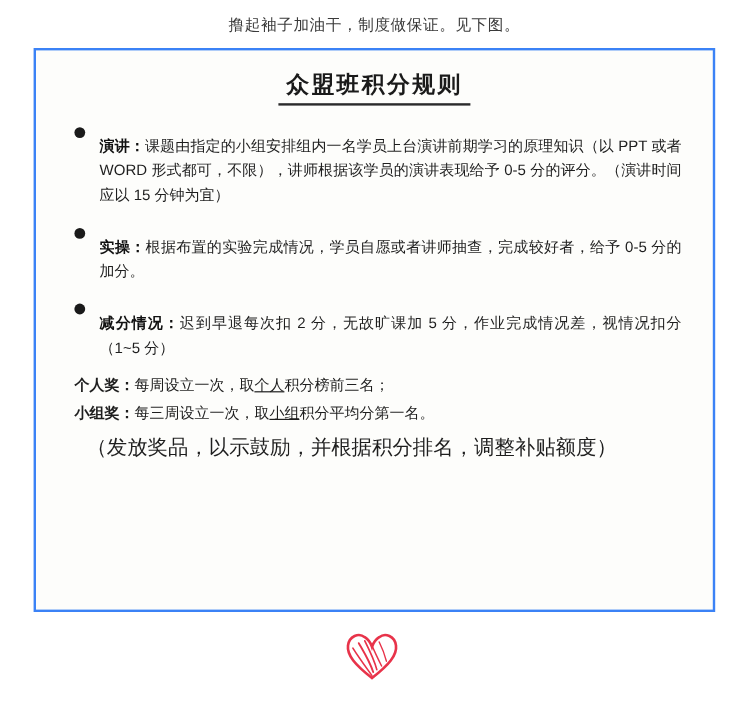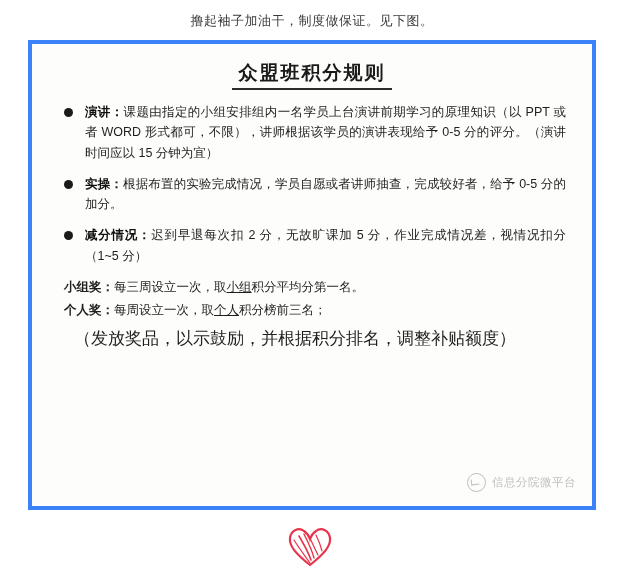--- a/index.html
+++ b/index.html
@@ -30,21 +30,21 @@
     color: #3a3a3a;
     letter-spacing: 0.5px;
   }
   .card {
     position: absolute;
     top: 40px;
     left: 28px;
     width: 568px;
     height: 470px;
     background: #fdfdfb;
-    border: 4px solid #3b82f6;
+    border: 2px solid #3b82f6;
     box-sizing: border-box;
     overflow: hidden;
   }
   .card-inner {
     padding: 10px 26px 10px 26px;
     position: relative;
     height: 100%;
     box-sizing: border-box;
   }
   .doc-title {
@@ -74,20 +74,21 @@
     border-radius: 50%;
     background: #1a1a1a;
     margin: 6px 12px 0 6px;
   }
   .rule-body {
     flex: 1 1 auto;
     font-size: 12.5px;
     line-height: 1.62;
     text-align: justify;
     color: #1e1e1e;
+    margin-top: 12px;
   }
   .rule-term {
     font-weight: bold;
     color: #111111;
   }
   .awards {
     margin: 10px 0 0 6px;
   }
   .award-line {
     font-size: 12.5px;
@@ -183,32 +184,28 @@
       <div class="rule">
         <span class="bullet"></span>
         <div class="rule-body">
           <span class="rule-term">减分情况：</span><span>迟到早退每次扣 2 分，无故旷课加 5 分，作业完成情况差，视情况扣分（1~5 分）</span>
         </div>
       </div>
 
 
       <div class="awards">
         <div class="award-line">
+          <span class="award-label">个人奖：</span><span>每周设立一次，取</span><span class="u">个人</span><span>积分榜前三名；</span>
+        </div>
+        <div class="award-line">
           <span class="award-label">小组奖：</span><span>每三周设立一次，取</span><span class="u">小组</span><span>积分平均分第一名。</span>
         </div>
-        <div class="award-line">
-          <span class="award-label">个人奖：</span><span>每周设立一次，取</span><span class="u">个人</span><span>积分榜前三名；</span>
-        </div>
         <div class="award-note">（发放奖品，以示鼓励，并根据积分排名，调整补贴额度）</div>
       </div>
 
-      <div class="watermark">
-        <span class="wm-logo"></span>
-        <span class="wm-text">信息分院微平台</span>
-      </div>
 
     </div>
   </div>
 
   <div class="heart">
     <svg width="48" height="44" viewBox="0 0 48 44" xmlns="http://www.w3.org/2000/svg">
       <path d="M24 41 C10 30 3 22 4 14 C5 6 13 3 18 7 C21 9 23 12 24 15 C25 12 27 9 30 7 C35 3 43 6 44 14 C45 22 38 30 24 41 Z" fill="none" stroke="#e8334a" stroke-width="2.2" stroke-linecap="round"></path>
       <path d="M13 12 C17 19 22 27 25 36" fill="none" stroke="#e8334a" stroke-width="1.6" stroke-linecap="round"></path>
       <path d="M18 10 C22 18 26 26 28 34" fill="none" stroke="#e8334a" stroke-width="1.4" stroke-linecap="round"></path>
       <path d="M24 14 C27 21 30 27 32 31" fill="none" stroke="#e8334a" stroke-width="1.2" stroke-linecap="round"></path>

